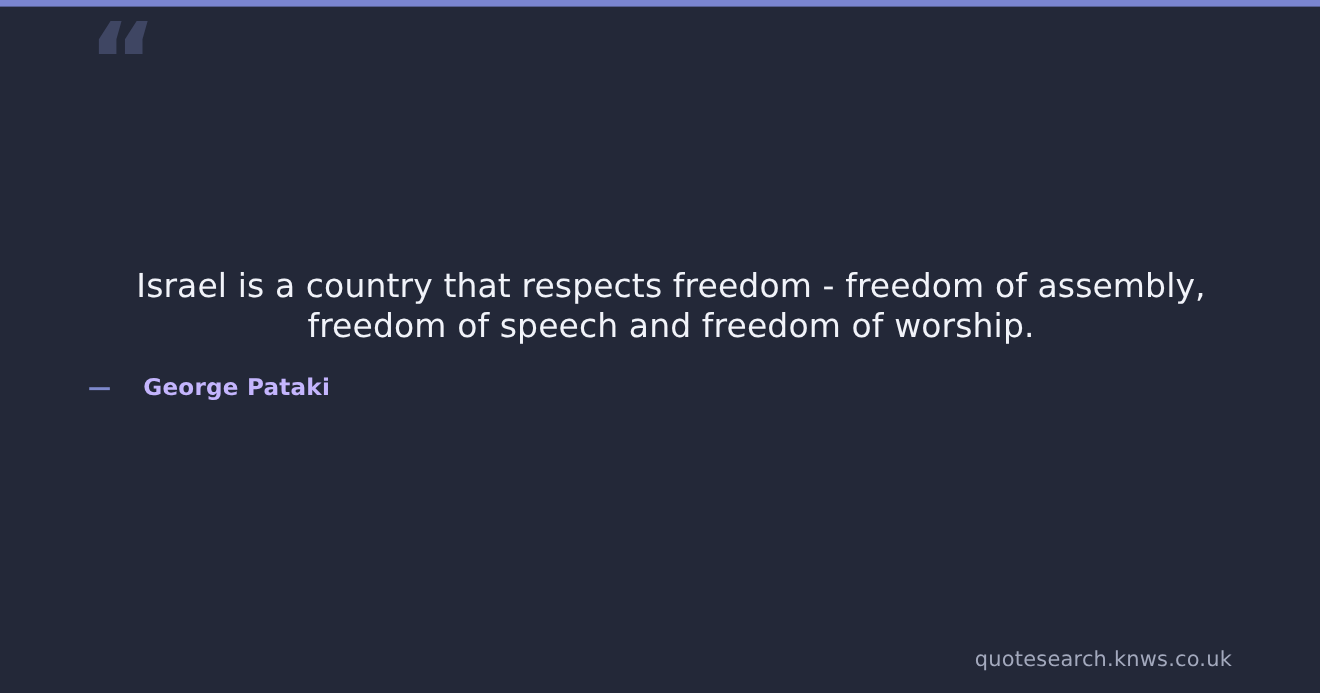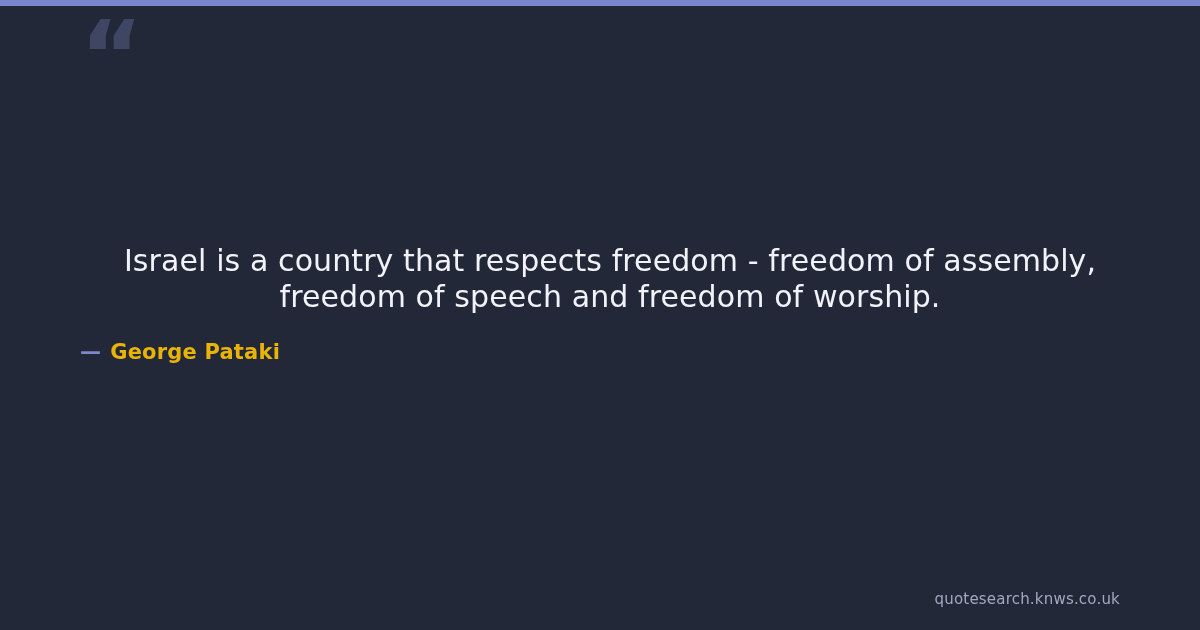--- a/index.html
+++ b/index.html
@@ -84,30 +84,31 @@
     color: #7e89cc;
     letter-spacing: 0.2px;
   }
 
   .attribution-dash {
     color: #7e89cc;
     margin-right: 9px;
   }
 
   .attribution-name {
-    color: #eab308;
+    color: #c4b5fd;
+    margin-left: 20px;
   }
 
   
   .watermark {
     position: absolute;
     right: 80px;
     bottom: 22px;
     font-family: "DejaVu Sans", "Liberation Sans", sans-serif;
-    font-size: 15px;
+    font-size: 19px;
     font-weight: 400;
     line-height: 18px;
     color: #a3a9bd;
     letter-spacing: 0.2px;
   }
 </style>
 </head>
 <body>
 
 <div class="card">

